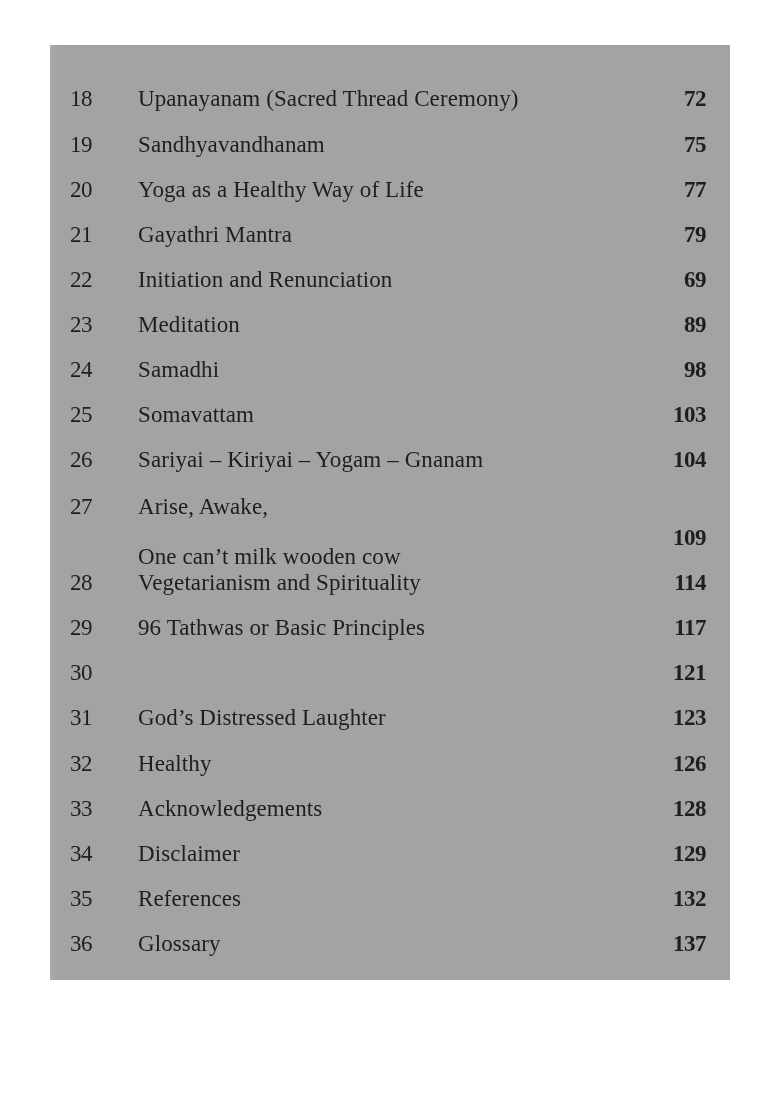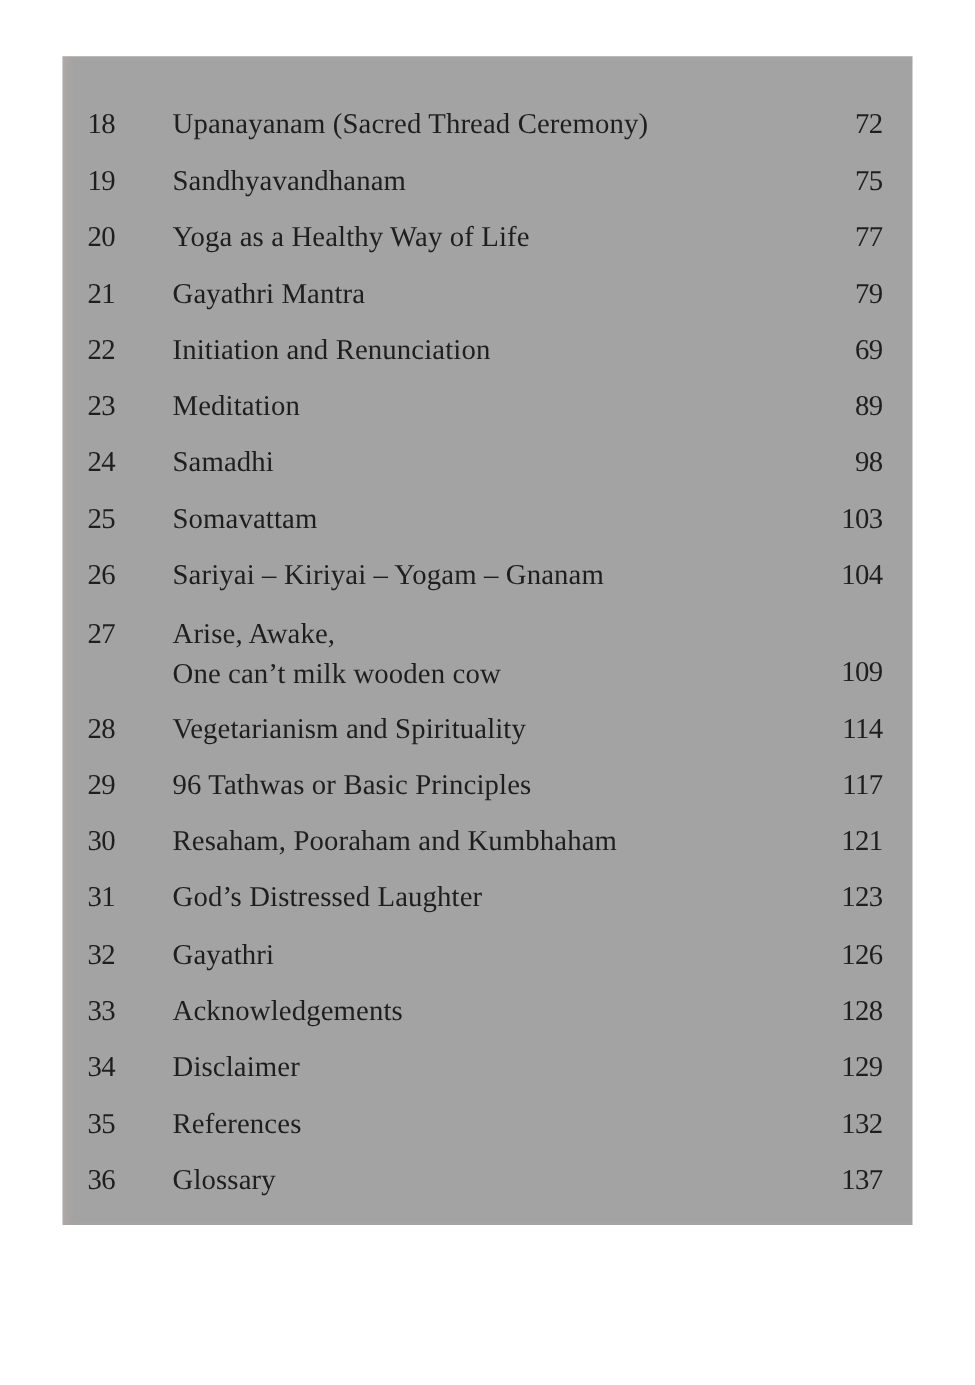--- a/index.html
+++ b/index.html
@@ -54,20 +54,21 @@
     }
     .toc-title .line2 {
       display: block;
     }
     .toc-page {
       position: absolute;
       right: 24px;
       top: 0;
       text-align: right;
       letter-spacing: -0.5px;
+      font-weight: bold;
     }
   </style>
 </head>
 <body>
 
 <div class="page">
   <div class="toc">
 
     <div class="toc-row" style="top:39px">
       <span class="toc-num">18</span>
@@ -120,52 +121,51 @@
     <div class="toc-row" style="top:400px">
       <span class="toc-num">26</span>
       <span class="toc-title">Sariyai – Kiriyai – Yogam – Gnanam</span>
       <span class="toc-page">104</span>
     </div>
 
     <div class="toc-row" style="top:447px; height:80px">
       <span class="toc-num">27</span>
       <span class="toc-title">
         <span class="line1">Arise, Awake,</span>
-        <span class="line2" style="margin-top:2px">One can’t milk wooden cow</span>
+        <span class="line2" style="margin-top:20px">One can’t milk wooden cow</span>
       </span>
       <span class="toc-page" style="top:31px">109</span>
     </div>
 
     <div class="toc-row" style="top:523px">
       <span class="toc-num">28</span>
       <span class="toc-title">Vegetarianism and Spirituality</span>
       <span class="toc-page">114</span>
     </div>
 
     <div class="toc-row" style="top:568px">
       <span class="toc-num">29</span>
       <span class="toc-title">96 Tathwas or Basic Principles</span>
       <span class="toc-page">117</span>
     </div>
 
     <div class="toc-row" style="top:613px">
       <span class="toc-num">30</span>
-      <span class="toc-title">Resaham, Pooraham and Kumbhaham</span>
       <span class="toc-page">121</span>
     </div>
 
     <div class="toc-row" style="top:658px">
       <span class="toc-num">31</span>
       <span class="toc-title">God’s Distressed Laughter</span>
       <span class="toc-page">123</span>
     </div>
 
     <div class="toc-row" style="top:704px">
       <span class="toc-num">32</span>
-      <span class="toc-title">Gayathri</span>
+      <span class="toc-title">Healthy</span>
       <span class="toc-page">126</span>
     </div>
 
     <div class="toc-row" style="top:749px">
       <span class="toc-num">33</span>
       <span class="toc-title">Acknowledgements</span>
       <span class="toc-page">128</span>
     </div>
 
     <div class="toc-row" style="top:794px">

